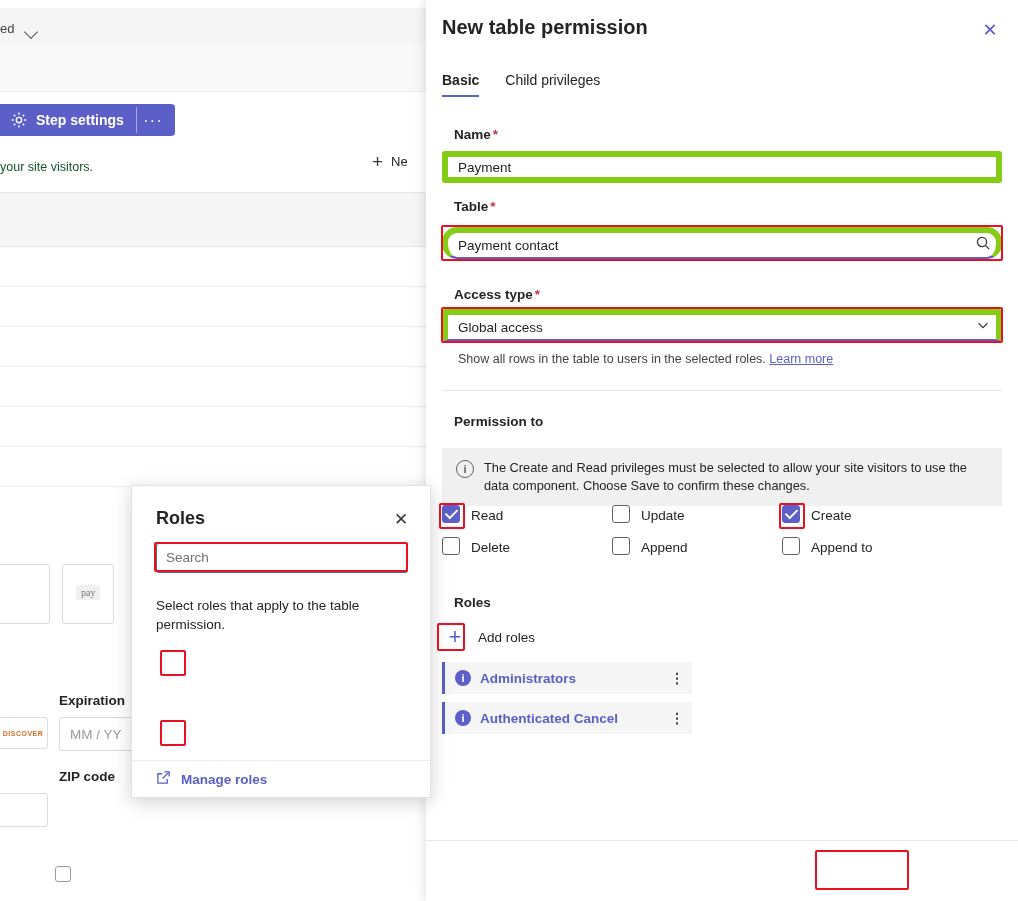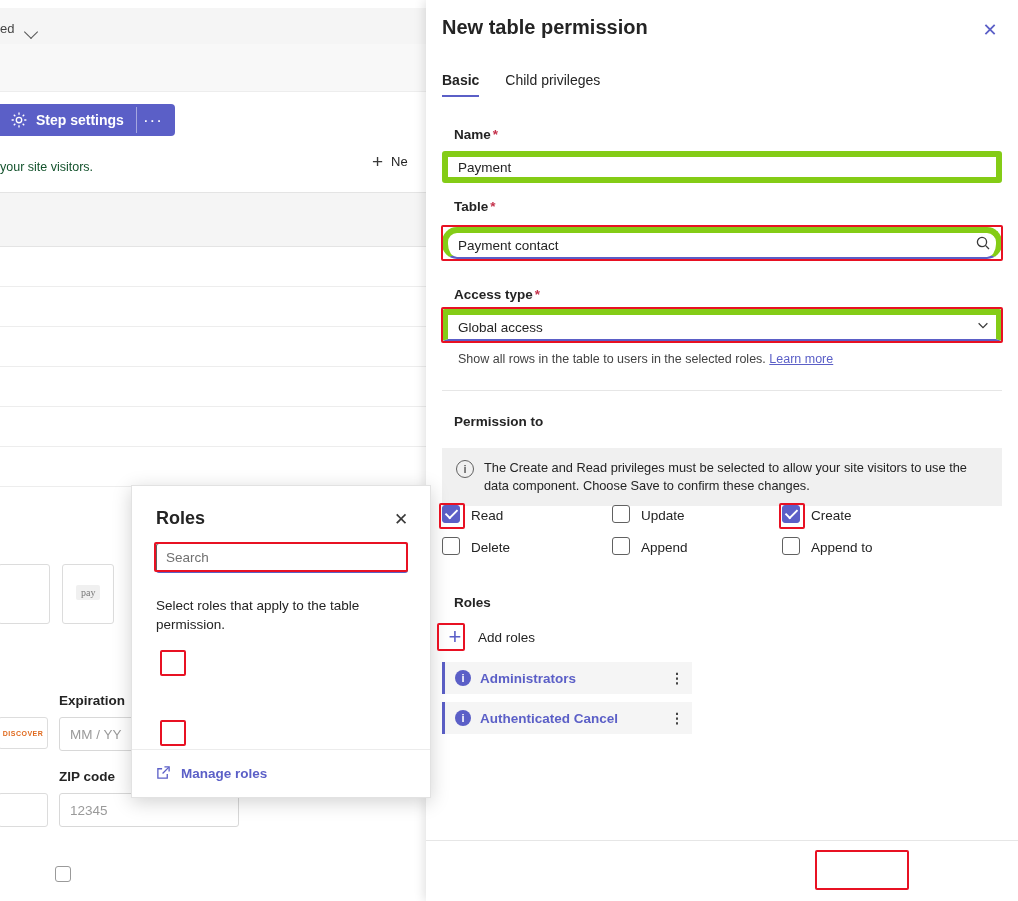--- a/index.html
+++ b/index.html
@@ -225,21 +225,21 @@
     left: 24px; top: 110px;
     width: 240px;
     font-size: 13.5px;
     line-height: 19px;
     color: #242424;
   }
   .roles-manage {
     position: absolute;
     left: 0; bottom: 0;
     width: 100%;
-    height: 48px;
+    height: 37px;
     border-top: 1px solid #ececec;
     display: flex;
     align-items: center;
     padding-left: 24px;
     box-sizing: border-box;
     gap: 10px;
     color: #5b5fc7;
     font-size: 13.5px;
     font-weight: 600;
   }
@@ -531,21 +531,20 @@
   <div class="card-box" style="left:-2px; top:564px; width:52px; height:60px;"></div>
   <div class="card-box" style="left:62px; top:564px; width:52px; height:60px;"></div>
   <span class="pay-chip" style="left:76px; top:585px;">pay</span>
 
   <div class="discover-chip">DISCOVER</div>
 
   <span class="field-label" style="left:59px; top:693px;">Expiration</span>
   <div class="mock-input" style="left:59px; top:717px; width:120px; height:34px;">MM / YY</div>
 
   <span class="field-label" style="left:59px; top:769px;">ZIP code</span>
-  <div class="mock-input" style="left:59px; top:793px; width:180px; height:34px;">12345</div>
   <div class="card-box" style="left:-2px; top:793px; width:50px; height:34px;"></div>
   <div class="card-box" style="left:55px; top:866px; width:16px; height:16px; border-color:#9a9a9a;"></div>
 </div>
 
 <div class="roles-panel">
   <div class="roles-title">Roles</div>
   <button class="roles-close">✕</button>
 
   <input class="roles-search" value="" placeholder="Search" style="">
 

